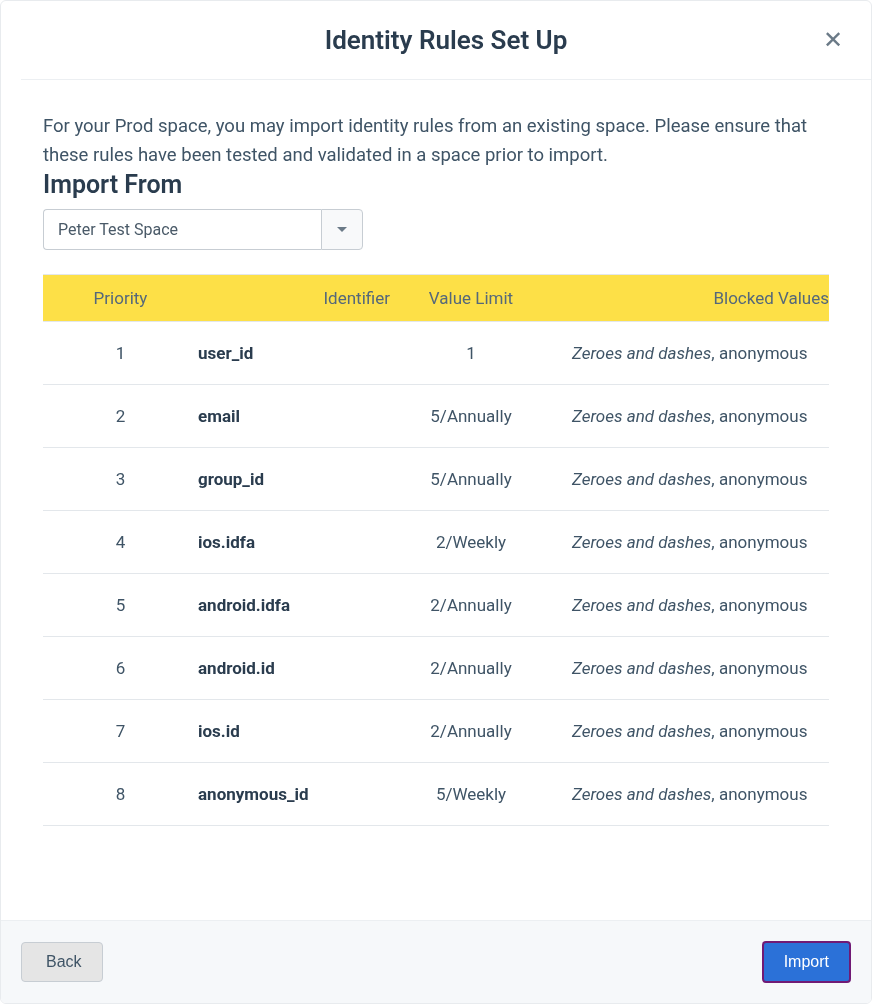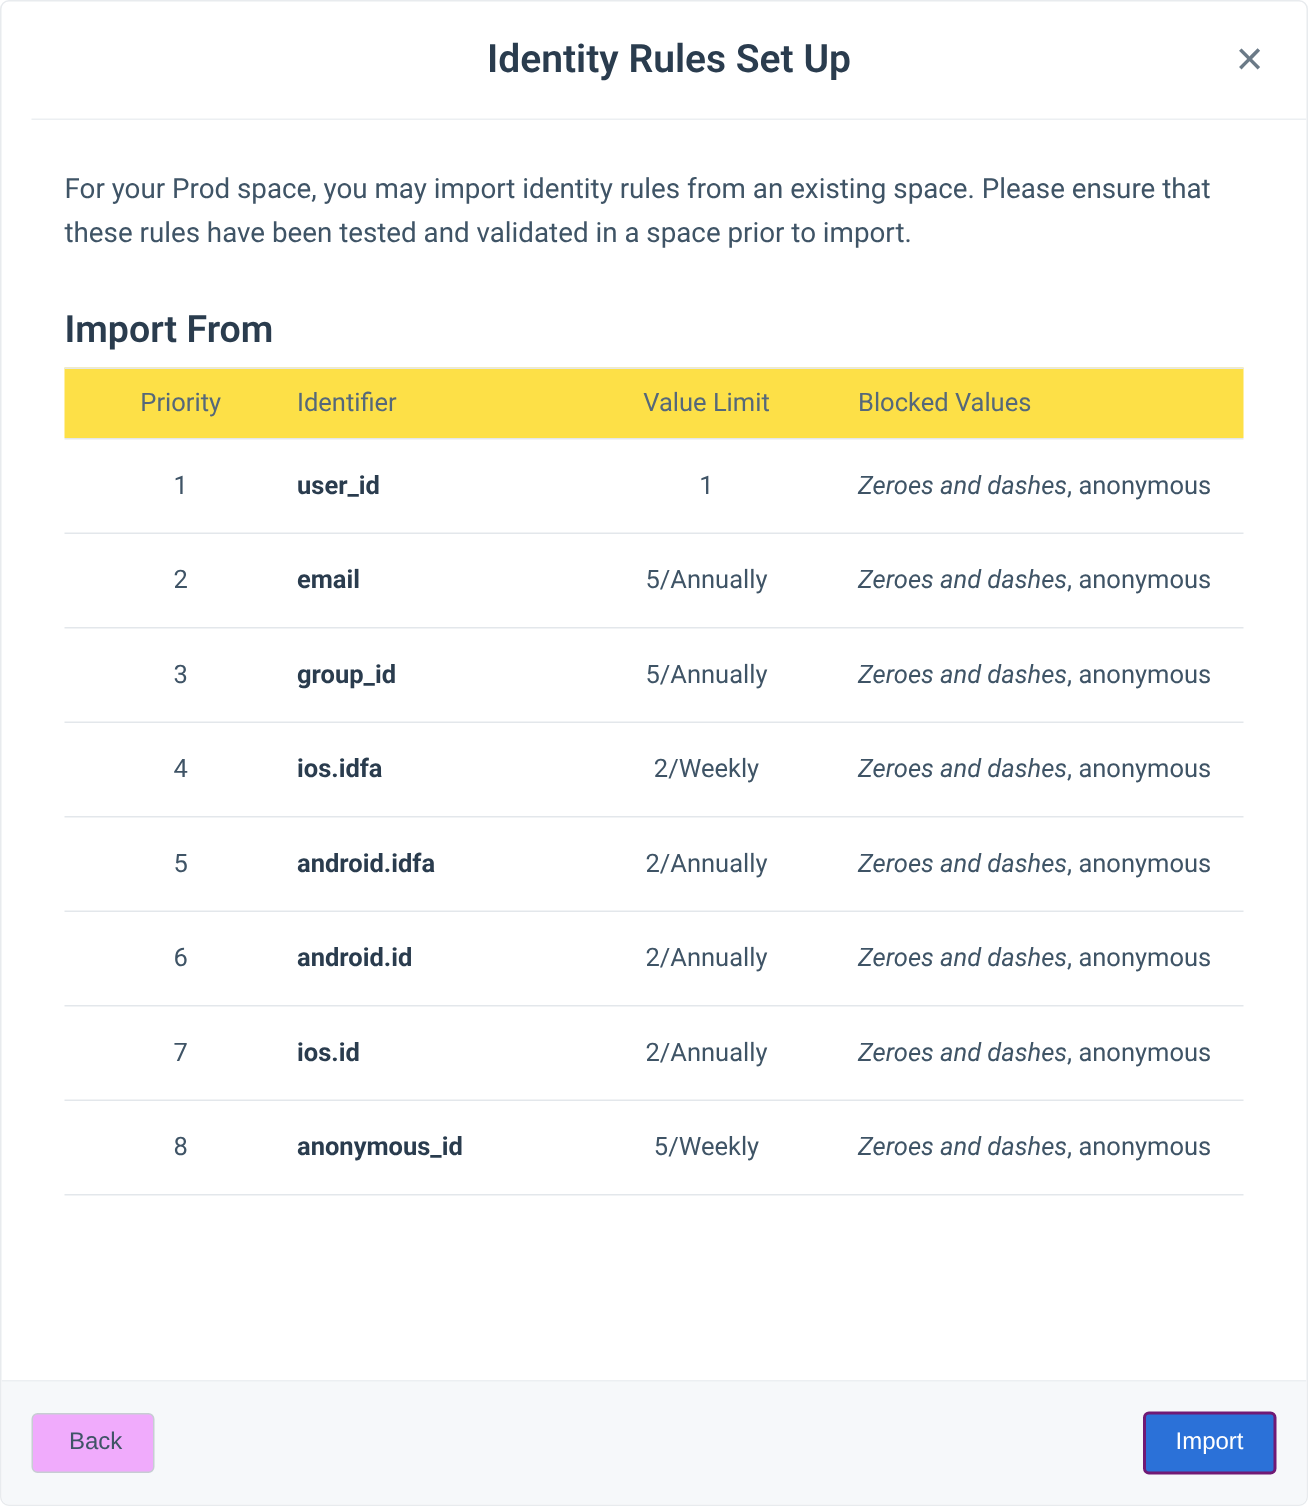--- a/index.html
+++ b/index.html
@@ -58,21 +58,20 @@
     }
     .modal-body {
       flex: 1;
       padding: 32px 42px 20px 42px;
       overflow-y: auto;
     }
     .description {
       font-size: 18.5px;
       color: #3f5466;
       line-height: 1.56;
-      margin-bottom: 36px;
     }
     .import-label {
       font-size: 25px;
       font-weight: 600;
       color: #2a3c4e;
       margin-bottom: 10px;
     }
     .select-wrapper {
       display: flex;
       margin-bottom: 24px;
@@ -107,21 +106,21 @@
       border-top: 5px solid #6b7a87;
     }
     .rules-table {
       width: 100%;
       border-collapse: collapse;
     }
     .rules-table thead {
       background: #fde047;
     }
     .rules-table th {
-      text-align: left;
+      text-align: right;
       font-size: 17px;
       font-weight: 400;
       color: #55687a;
       padding: 13px 0;
       border-top: 1px solid #e3e7eb;
       border-bottom: 1px solid #e3e7eb;
     }
     .rules-table th.col-priority {
       width: 155px;
       text-align: center;
@@ -170,21 +169,21 @@
       border-top: 1px solid #eceff2;
     }
     .btn {
       font-size: 16px;
       padding: 10px 20px;
       border-radius: 4px;
       cursor: pointer;
       font-weight: 500;
     }
     .btn-back {
-      background: #f0abfc;
+      background: #e5e5e5;
       color: #3f5466;
       border: 1.5px solid #c7cdd3;
       padding-left: 24px;
     }
     .btn-import {
       background: #2b71d8;
       color: #ffffff;
       border: 2px solid #701a75;
     }
   </style>
@@ -197,20 +196,26 @@
     <h1 class="modal-title">Identity Rules Set Up</h1>
     <button class="close-btn">
       <span>✕</span>
     </button>
   </div>
 
   <div class="modal-body">
     <p class="description">For your Prod space, you may import identity rules from an existing space. Please ensure that these rules have been tested and validated in a space prior to import.</p>
 
     <div class="import-label">Import From</div>
+    <div class="select-wrapper">
+      <div class="select-input">Peter Test Space</div>
+      <button class="select-toggle">
+        <span class="chevron-down"></span>
+      </button>
+    </div>
 
     <table class="rules-table">
       <thead>
         <tr>
           <th class="col-priority">Priority</th>
           <th class="col-identifier">Identifier</th>
           <th class="col-value-limit">Value Limit</th>
           <th class="col-blocked">Blocked Values</th>
         </tr>
       </thead>

